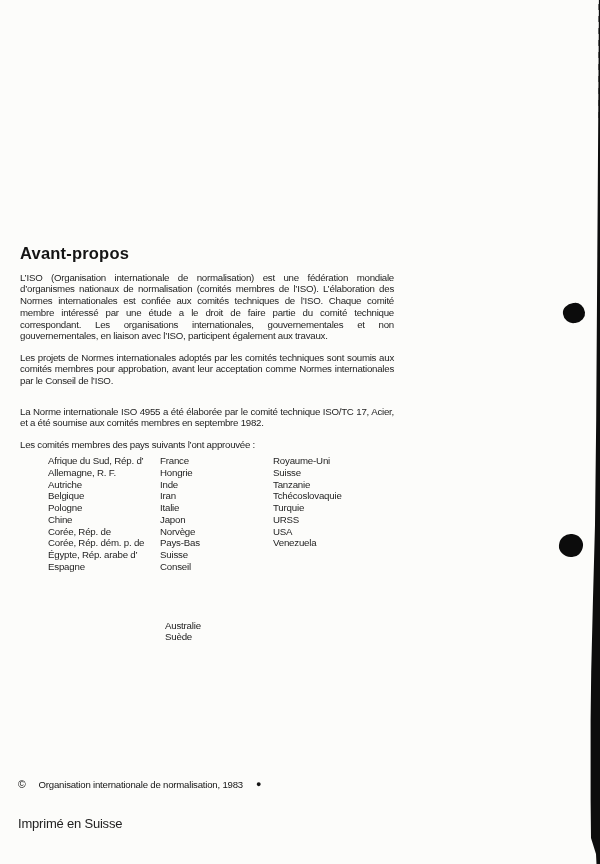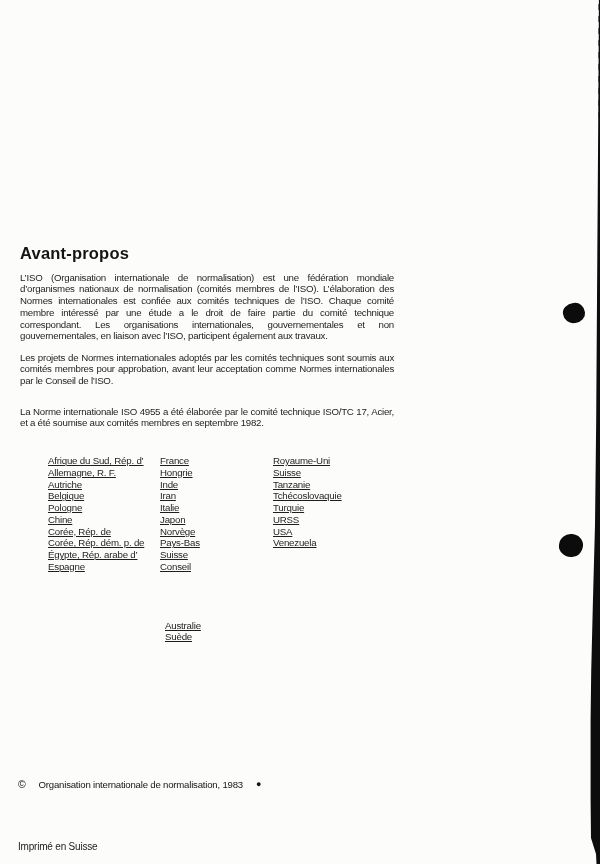--- a/index.html
+++ b/index.html
@@ -46,21 +46,21 @@
     left: 48px; top: 455px;
     display: flex;
     font-size: 9.7px;
     line-height: 11.75px;
     letter-spacing: -0.2px;
     color: #1e1e1e;
   }
   .country-col-1 { width: 112px; }
   .country-col-2 { width: 113px; }
   .country-col-3 { width: 160px; }
-  .country-item { white-space: nowrap; text-decoration: underline; }
+  .country-item { white-space: nowrap; }
 
   .disapproved-countries {
     left: 165px; top: 620px;
     font-size: 9.7px;
     line-height: 11.4px;
     letter-spacing: -0.2px;
   }
 
   .footer-copyright {
     left: 18px; top: 778px;
@@ -68,22 +68,22 @@
     align-items: center;
     font-size: 9.6px;
     letter-spacing: -0.2px;
     color: #151515;
   }
   .copyright-symbol { font-size: 10.5px; margin-right: 13px; font-weight: normal; }
   .copyright-text { font-weight: normal; }
   .copyright-bullet { margin-left: 13px; font-size: 9px; }
 
   .footer-printed {
-    left: 18px; top: 841px;
-    font-size: 10px;
+    left: 18px; top: 816px;
+    font-size: 13px;
     letter-spacing: -0.2px;
     color: #222;
   }
 
   
   .blob-1 {
     left: 563px; top: 303px;
     width: 22px; height: 20px;
     background: #0c0c0c;
     border-radius: 55% 45% 52% 48% / 46% 56% 48% 54%;
@@ -110,20 +110,21 @@
 <div class="page">
 
   <h1 class="abs heading">Avant-propos</h1>
 
   <p class="abs body-text p1">L’ISO (Organisation internationale de normalisation) est une fédération mondiale d’organismes nationaux de normalisation (comités membres de l’ISO). L’élaboration des Normes internationales est confiée aux comités techniques de l’ISO. Chaque comité membre intéressé par une étude a le droit de faire partie du comité technique correspondant. Les organisations internationales, gouvernementales et non gouvernementales, en liaison avec l’ISO, participent également aux travaux.</p>
 
   <p class="abs body-text p2">Les projets de Normes internationales adoptés par les comités techniques sont soumis aux comités membres pour approbation, avant leur acceptation comme Normes internationales par le Conseil de l’ISO.</p>
 
   <p class="abs body-text p3"><span>La Norme internationale ISO 4955 a été élaborée par le comité technique ISO/TC 17, </span><span class="italic">Acier,</span><span> et a été soumise aux comités membres en septembre 1982.</span></p>
 
+  <p class="abs body-text intro-approved">Les comités membres des pays suivants l’ont approuvée :</p>
 
   <div class="abs country-block">
     <div class="country-col-1">
       <div class="country-item">Afrique du Sud, Rép. d’</div>
       <div class="country-item">Allemagne, R. F.</div>
       <div class="country-item">Autriche</div>
       <div class="country-item">Belgique</div>
       <div class="country-item">Pologne</div>
       <div class="country-item">Chine</div>
       <div class="country-item">Corée, Rép. de</div>

